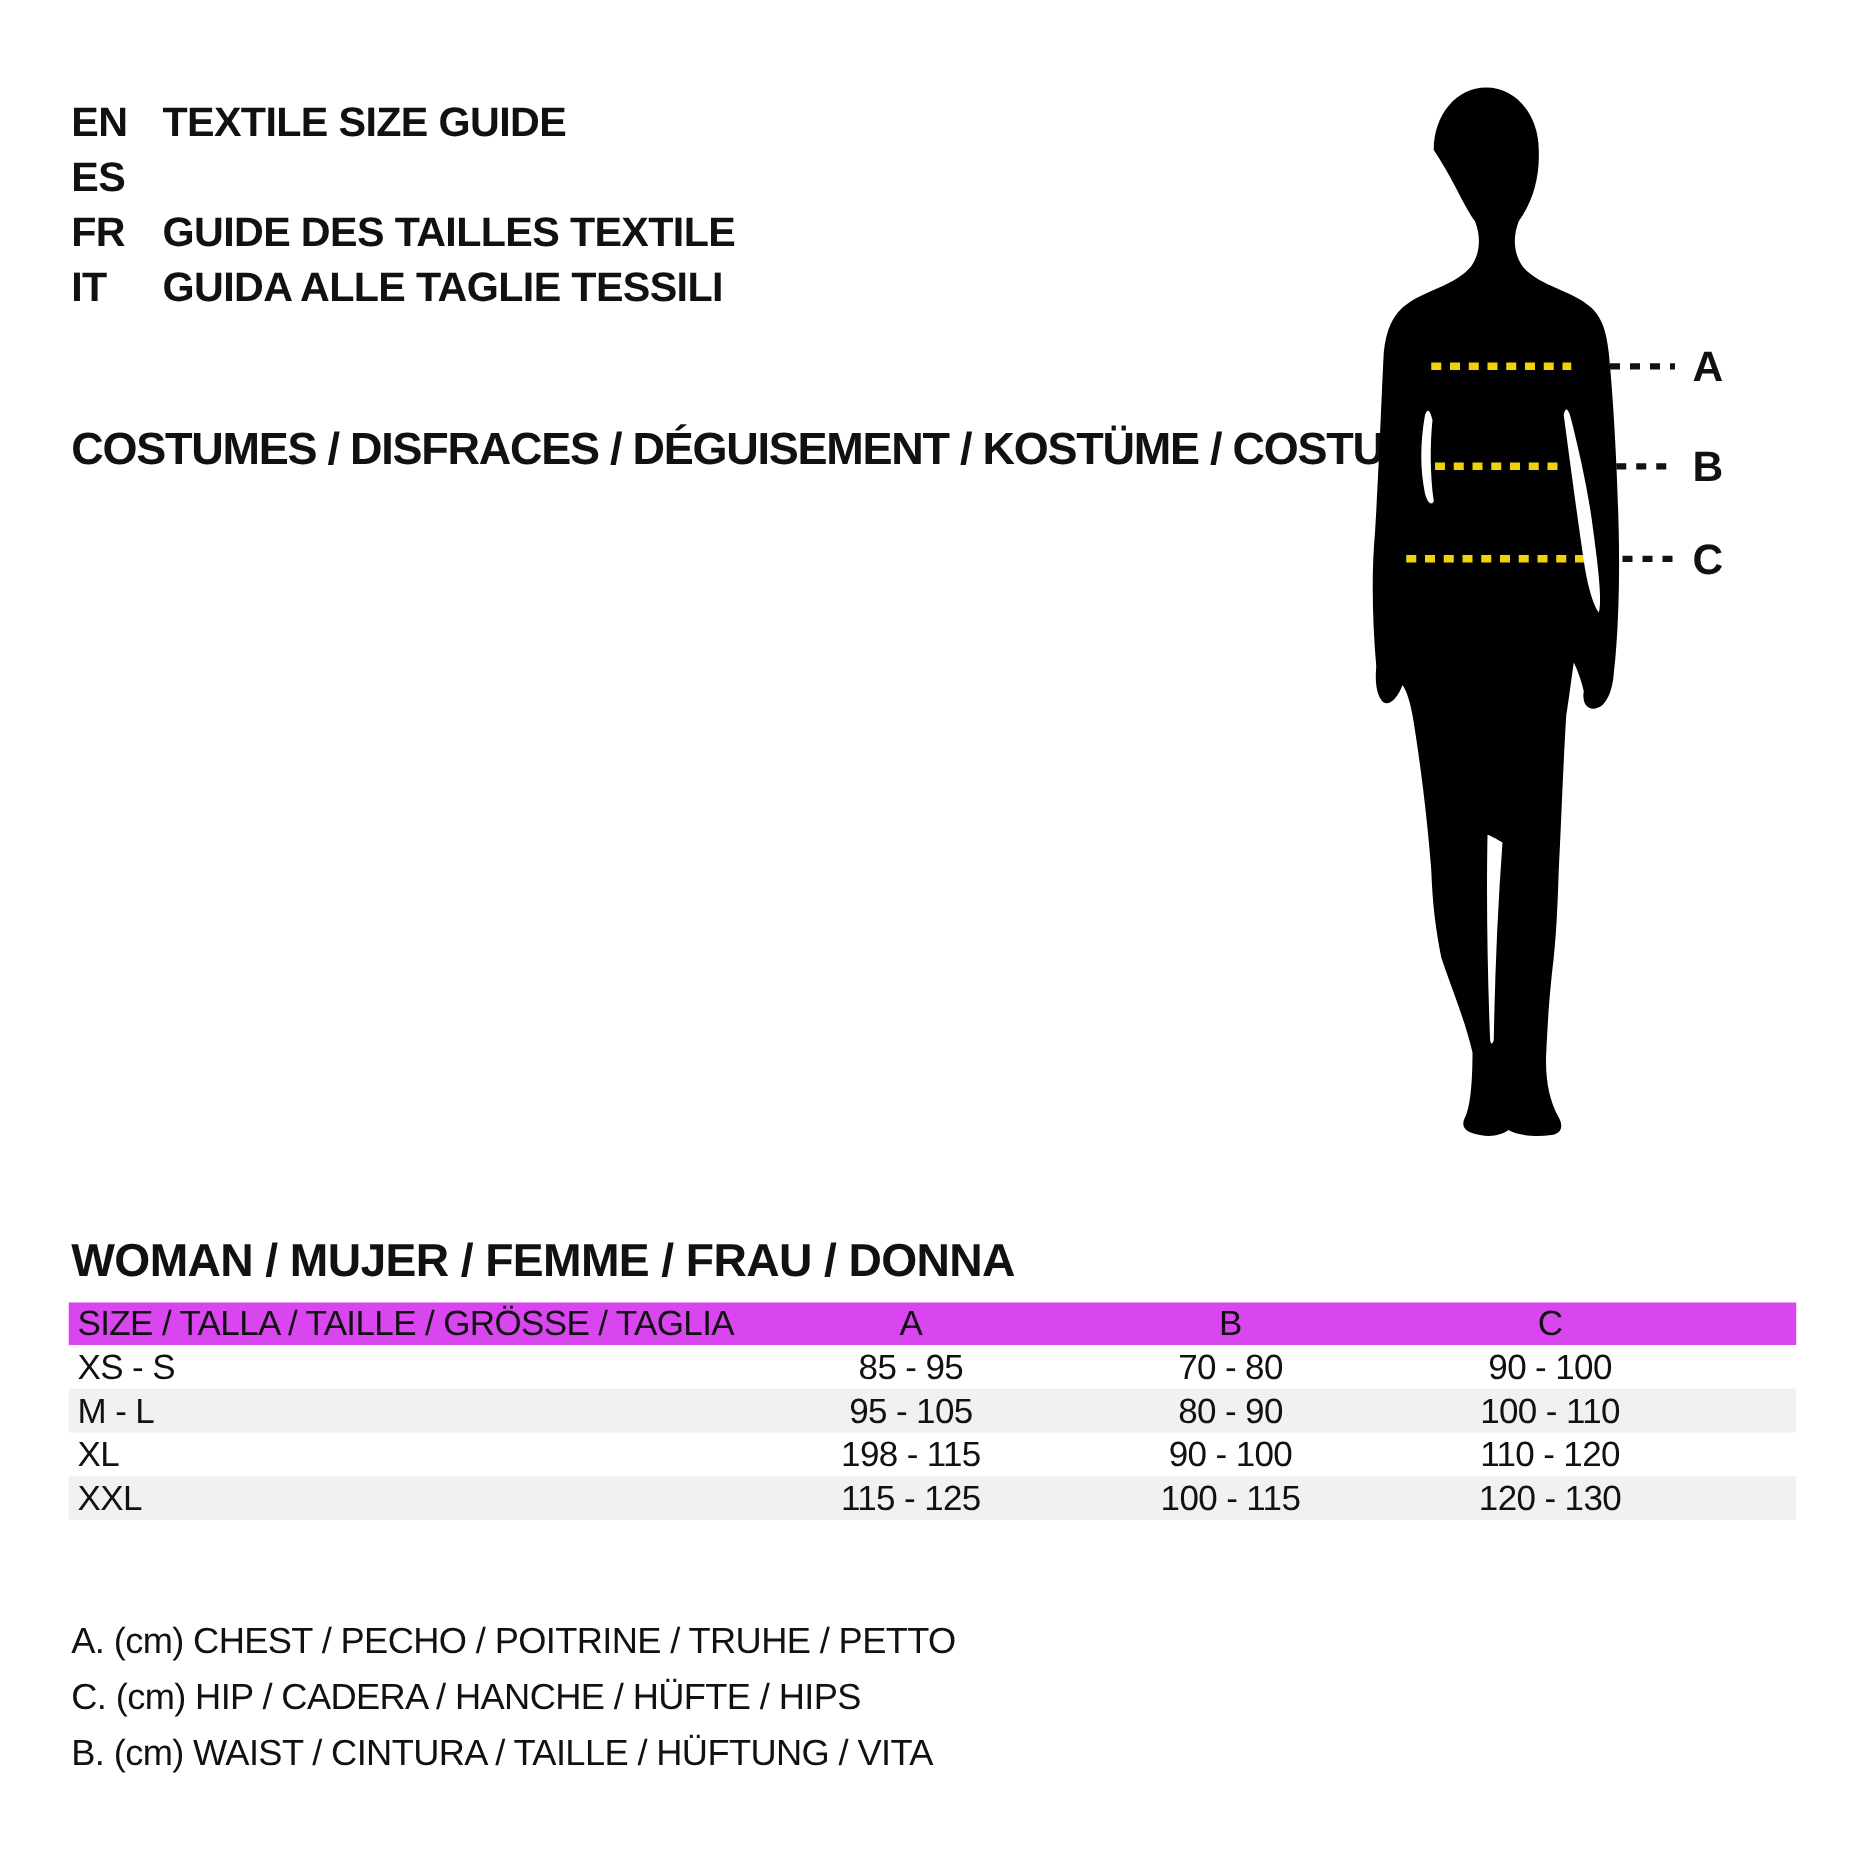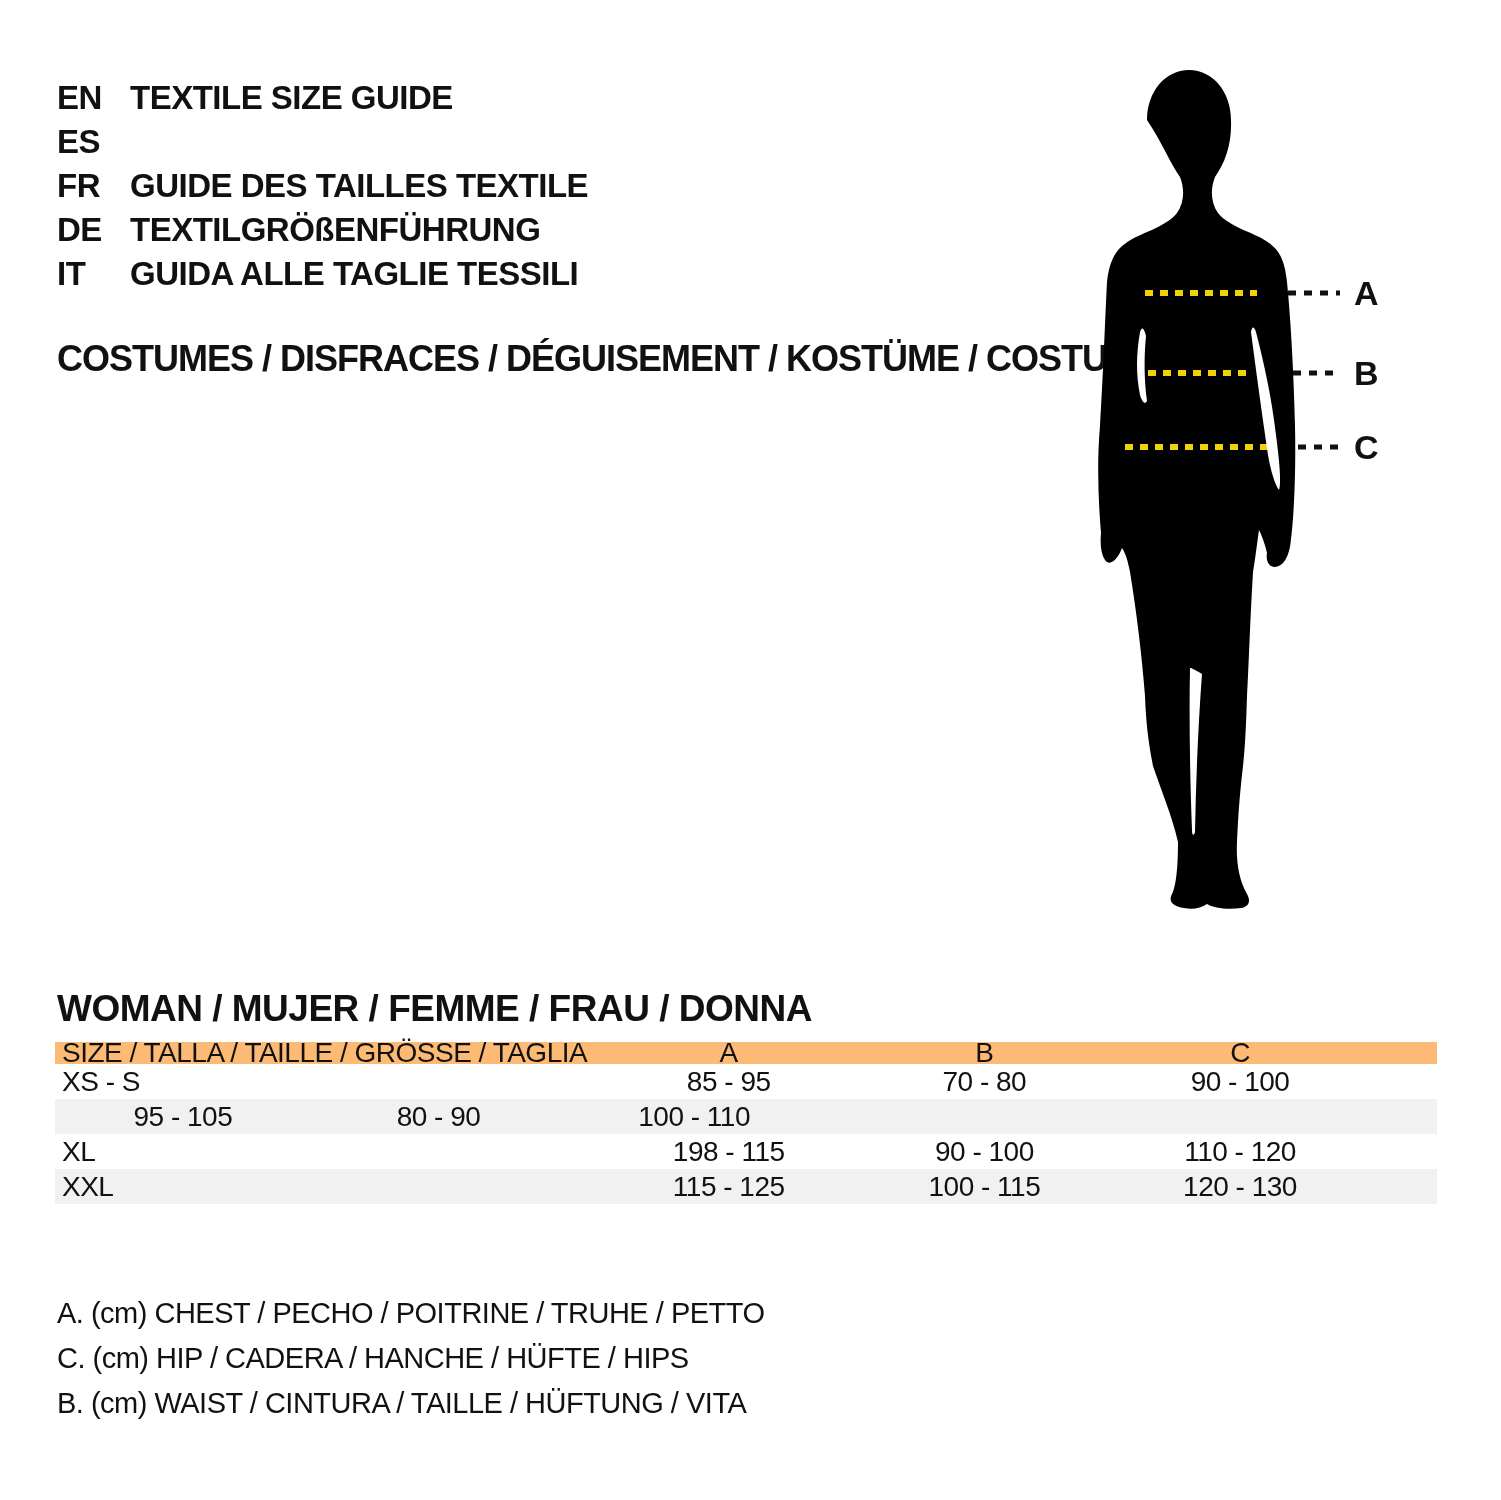--- a/index.html
+++ b/index.html
@@ -68,21 +68,21 @@
     top: 1042px;
     width: 1382px;
   }
   .t-row {
     display: flex;
     align-items: center;
     height: 35px;
     font-size: 28px;
     letter-spacing: -0.5px;
   }
-  .t-row.head { height: 22px; background: #fdba74; }
+  .t-row.head { height: 34px; background: #d946ef; }
   .t-row.stripe { background: #f1f1f1; }
   .c-size { width: 39.5%; padding-left: 7px; box-sizing: border-box; text-align: left; }
   .c-val  { width: 18.5%; text-align: center; }
   .c-fill { width: 5%; }
 
   
   .legend {
     position: absolute;
     left: 57px;
     top: 1291px;
@@ -105,24 +105,20 @@
     <div class="lang-row">
       <span class="lang-code">EN</span>
       <span class="lang-text">TEXTILE SIZE GUIDE</span>
     </div>
     <div class="lang-row">
       <span class="lang-code">ES</span>
     </div>
     <div class="lang-row">
       <span class="lang-code">FR</span>
       <span class="lang-text">GUIDE DES TAILLES TEXTILE</span>
-    </div>
-    <div class="lang-row">
-      <span class="lang-code">DE</span>
-      <span class="lang-text">TEXTILGRÖßENFÜHRUNG</span>
     </div>
     <div class="lang-row">
       <span class="lang-code">IT</span>
       <span class="lang-text">GUIDA ALLE TAGLIE TESSILI</span>
     </div>
   </div>
 
   <div class="category">COSTUMES / DISFRACES / DÉGUISEMENT / KOSTÜME / COSTUMI</div>
 
   <svg class="figure-svg" width="340" height="860" viewBox="0 0 340 860">
@@ -199,20 +195,21 @@
       <span class="c-fill"></span>
     </div>
     <div class="t-row">
       <span class="c-size">XS - S</span>
       <span class="c-val">85 - 95</span>
       <span class="c-val">70 - 80</span>
       <span class="c-val">90 - 100</span>
       <span class="c-fill"></span>
     </div>
     <div class="t-row stripe">
+      <span class="c-size">M - L</span>
       <span class="c-val">95 - 105</span>
       <span class="c-val">80 - 90</span>
       <span class="c-val">100 - 110</span>
       <span class="c-fill"></span>
     </div>
     <div class="t-row">
       <span class="c-size">XL</span>
       <span class="c-val">198 - 115</span>
       <span class="c-val">90 - 100</span>
       <span class="c-val">110 - 120</span>

